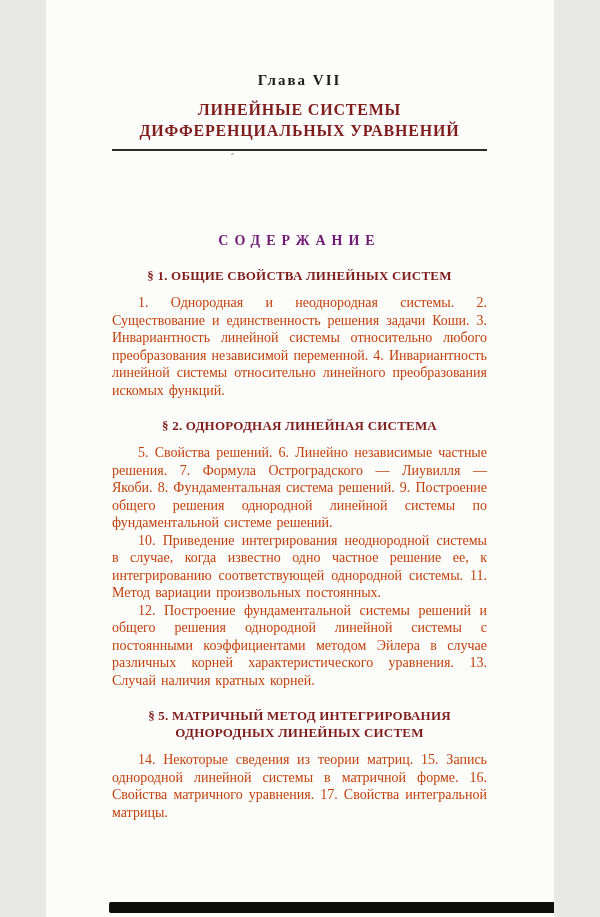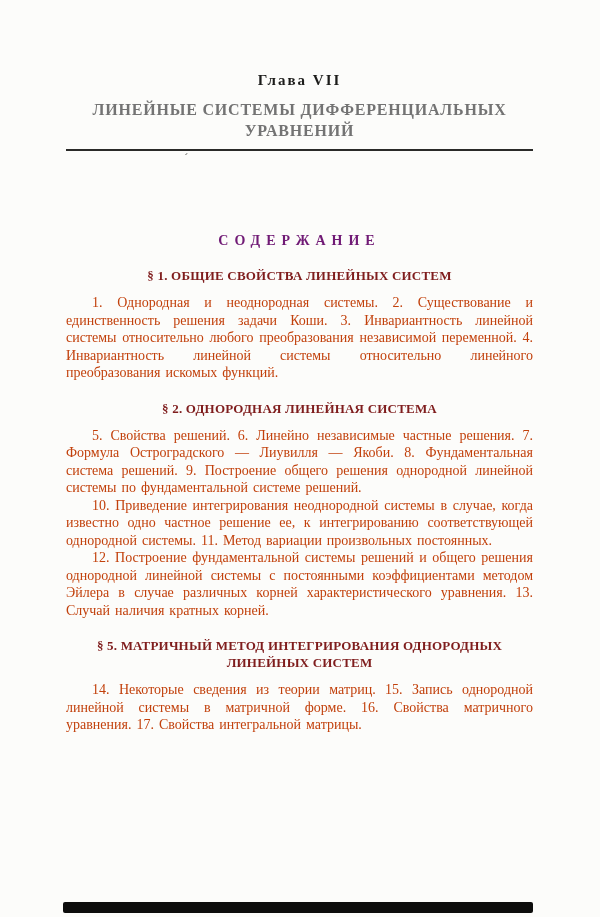--- a/index.html
+++ b/index.html
@@ -2,21 +2,21 @@
 <html><head>
 <meta charset="utf-8">
 <style>
   html, body {
     margin: 0;
     padding: 0;
     background: #e8e8e6;
   }
   .page {
     position: relative;
-    width: 600px;
+    width: 508px;
     height: 917px;
     margin: 0 auto;
     background: #fcfcfa;
     color: #222220;
     font-family: "Liberation Serif", "DejaVu Serif", serif;
     box-sizing: border-box;
     padding: 72px 67px 0 66px;
     overflow: hidden;
   }
   .chapter-label {
@@ -27,21 +27,21 @@
     color: #1c1c1a;
   }
   .chapter-title {
     margin: 10px auto 8px auto;
     max-width: 440px;
     text-align: center;
     font-weight: bold;
     font-size: 16px;
     line-height: 21px;
     letter-spacing: 0.8px;
-    color: #737373;
+    color: #7f1d1d;
   }
   .title-rule {
     border: none;
     height: 2px;
     background: #2a2a28;
     margin: 0;
   }
   .stray-mark {
     position: absolute;
     left: 184px;

